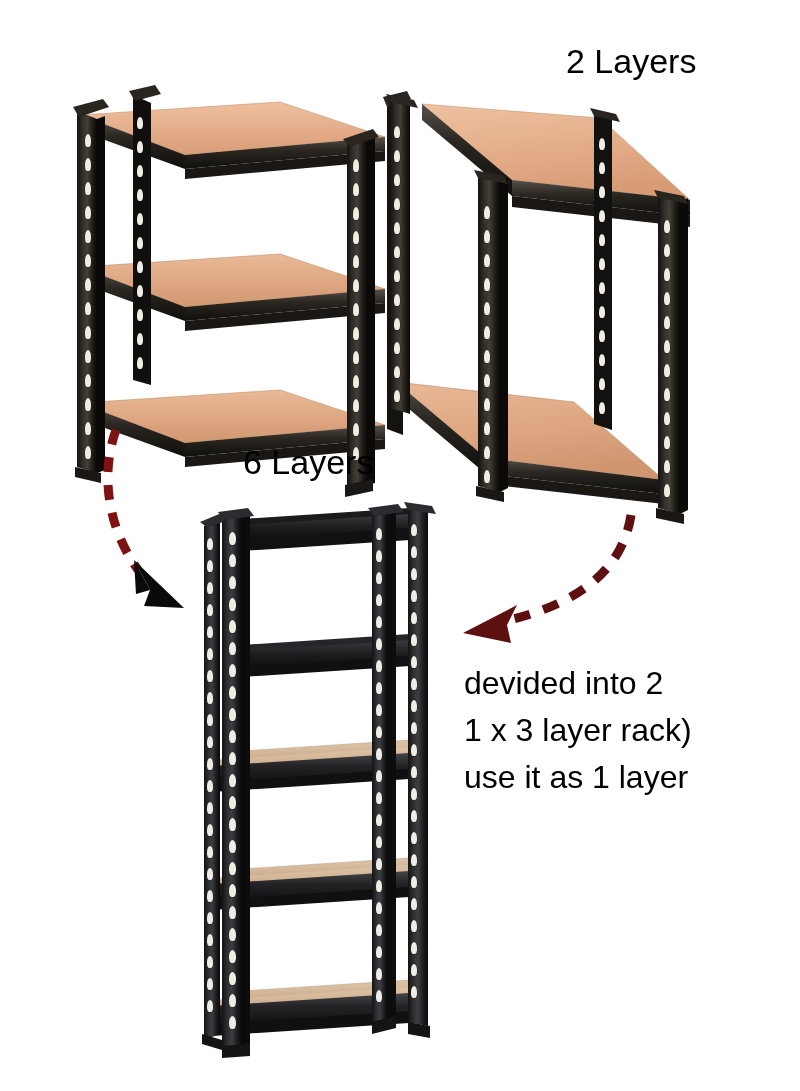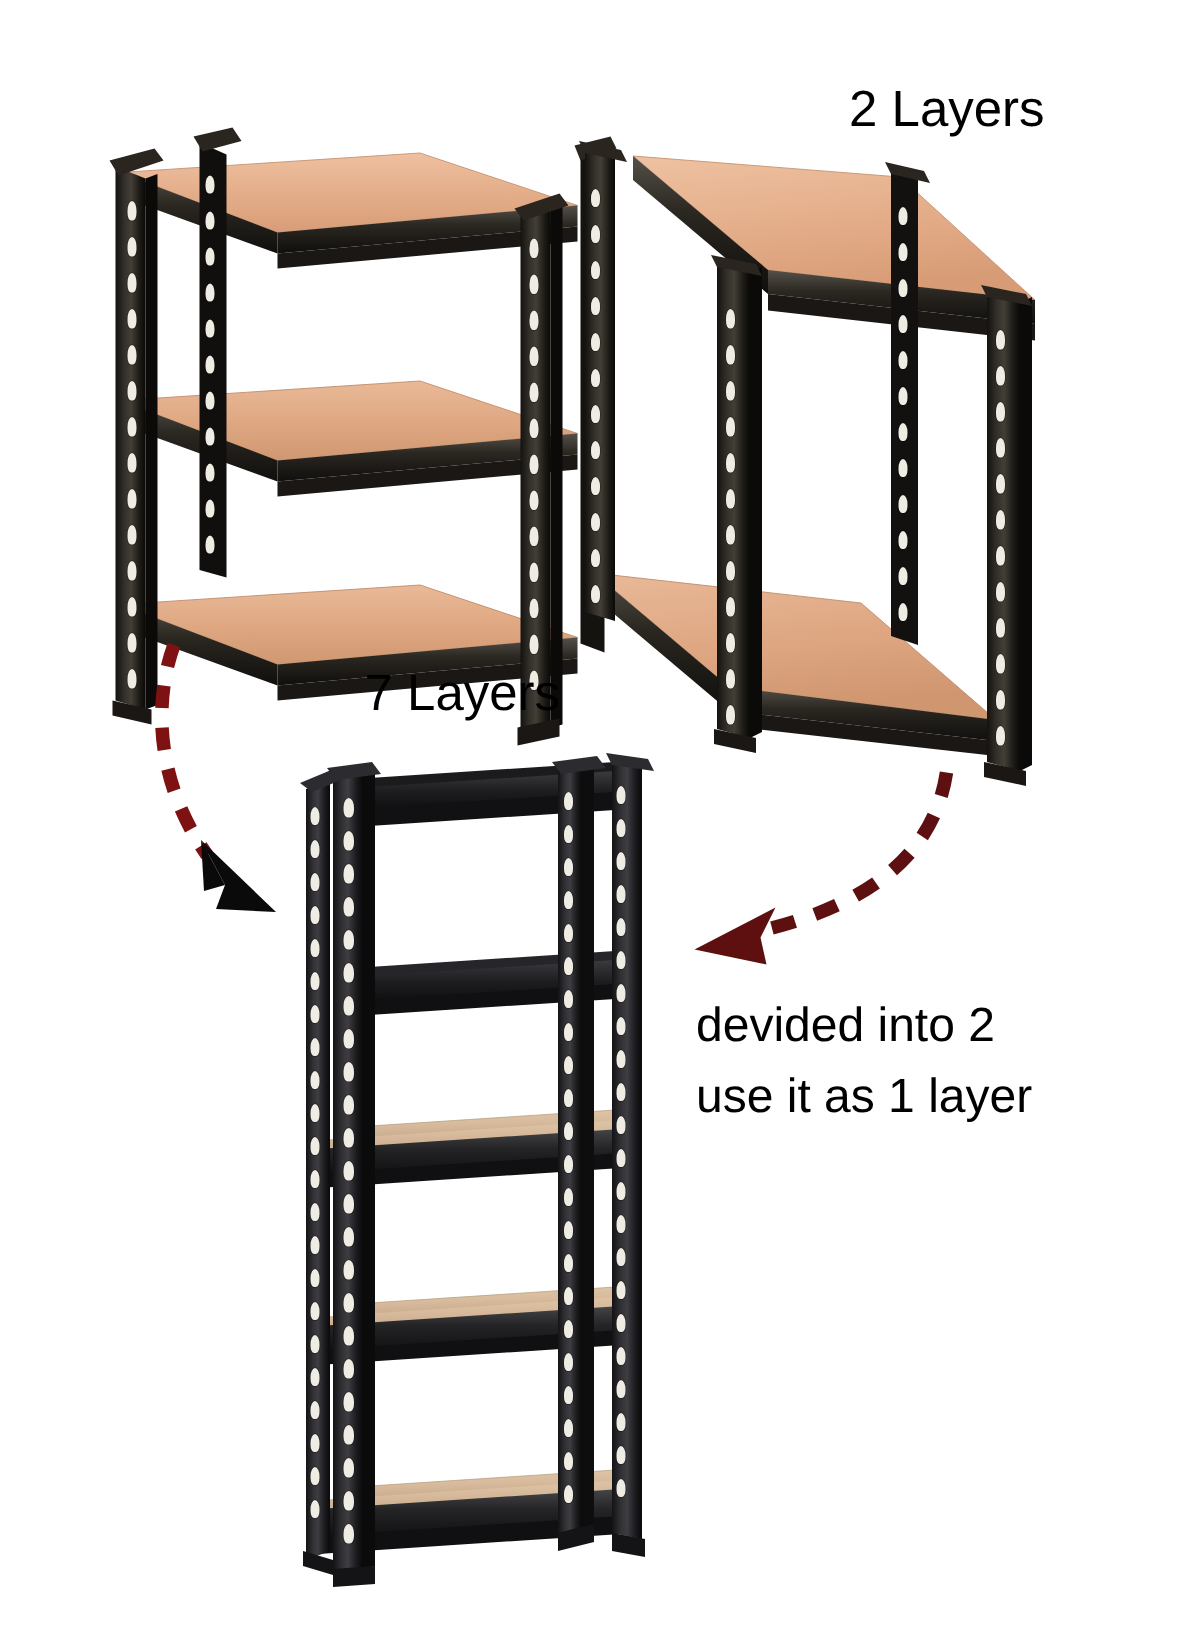--- a/index.html
+++ b/index.html
@@ -22,21 +22,21 @@
   .layer-label {
     position: absolute;
     font-family: "Liberation Sans", sans-serif;
     font-size: 34px;
     font-weight: 400;
     color: #000000;
     letter-spacing: 0px;
     white-space: nowrap;
   }
   #label-3-layers { left: 127px; top: 39px; }
-  #label-2-layers { left: 566px; top: 54px; }
+  #label-2-layers { left: 566px; top: 42px; }
   #label-5-layers { left: 243px; top: 443px; }
 
   
   #description {
     position: absolute;
     left: 464px;
     top: 660px;
     width: 330px;
     font-family: "Liberation Sans", sans-serif;
     font-size: 32px;
@@ -497,20 +497,21 @@
     <polygon points="54,130 104,178 64,176 70,160" fill="#0a0a0a"></polygon>
     <polygon points="54,130 70,160 56,164" fill="#0a0a0a"></polygon>
   </svg>
 
   <svg class="arrow-svg" id="arrow-right" style="left:455px; top:485px; width:195px; height:160px;" viewBox="0 0 195 160">
     <path d="M 176,30 C 168,82 128,118 50,136" fill="none" stroke="#5e1010" stroke-width="9" stroke-linecap="butt" stroke-dasharray="16 14"></path>
     <polygon points="62,120 8,148 56,158 52,140" fill="#5e1010"></polygon>
   </svg>
 
   <div class="layer-label" id="label-2-layers">2 Layers</div>
-  <div class="layer-label" id="label-5-layers">7 Layers</div>
+  <div class="layer-label" id="label-5-layers">6 Layers</div>
 
   <div id="description">
     <span class="dline">devided into 2</span>
+    <span class="dline">1 x 3 layer rack)</span>
     <span class="dline">use it as 1 layer</span>
   </div>
 
 </div>
 
 </body></html>

